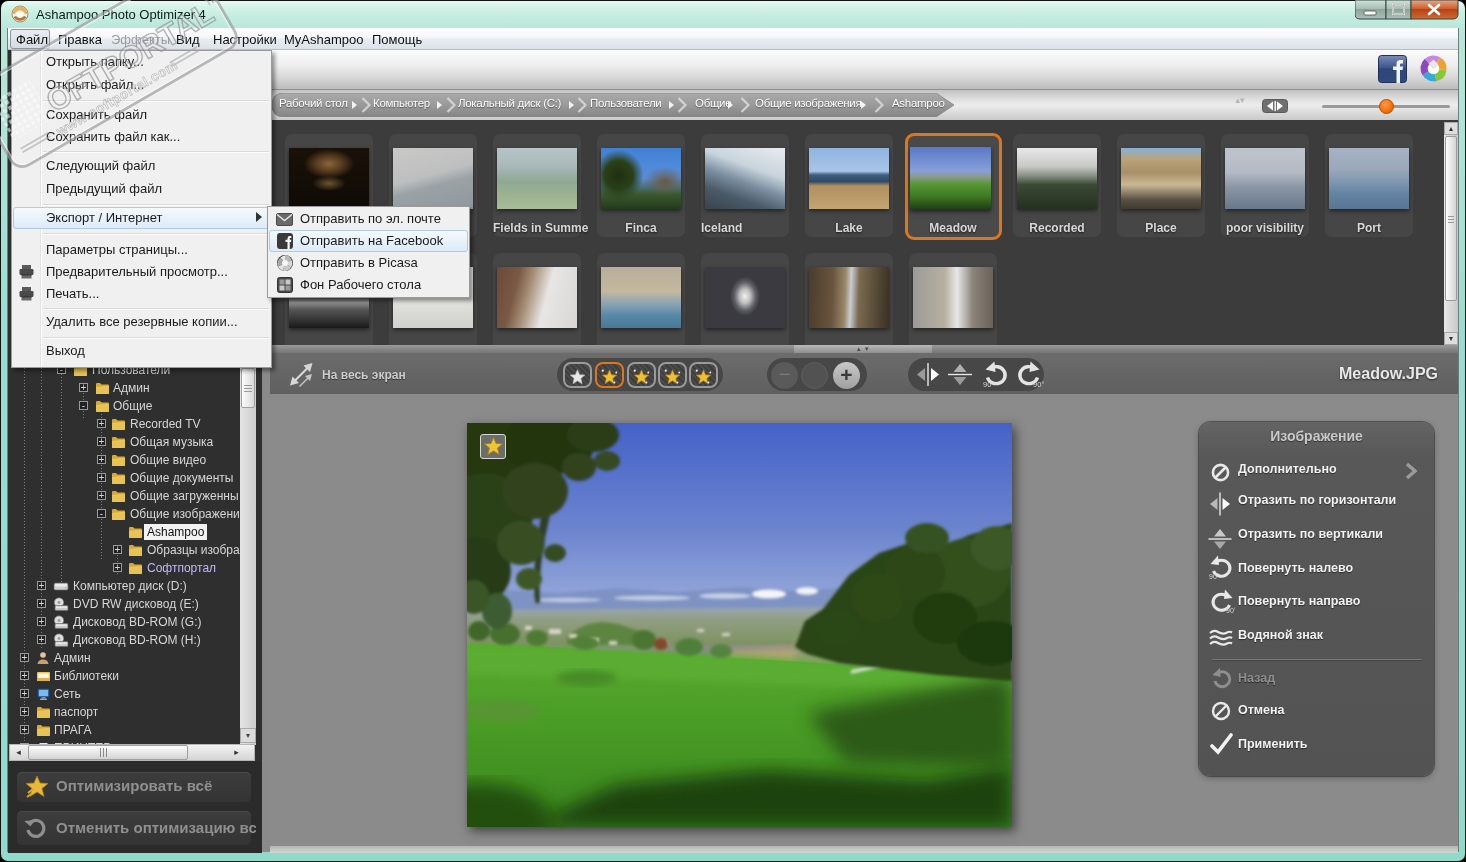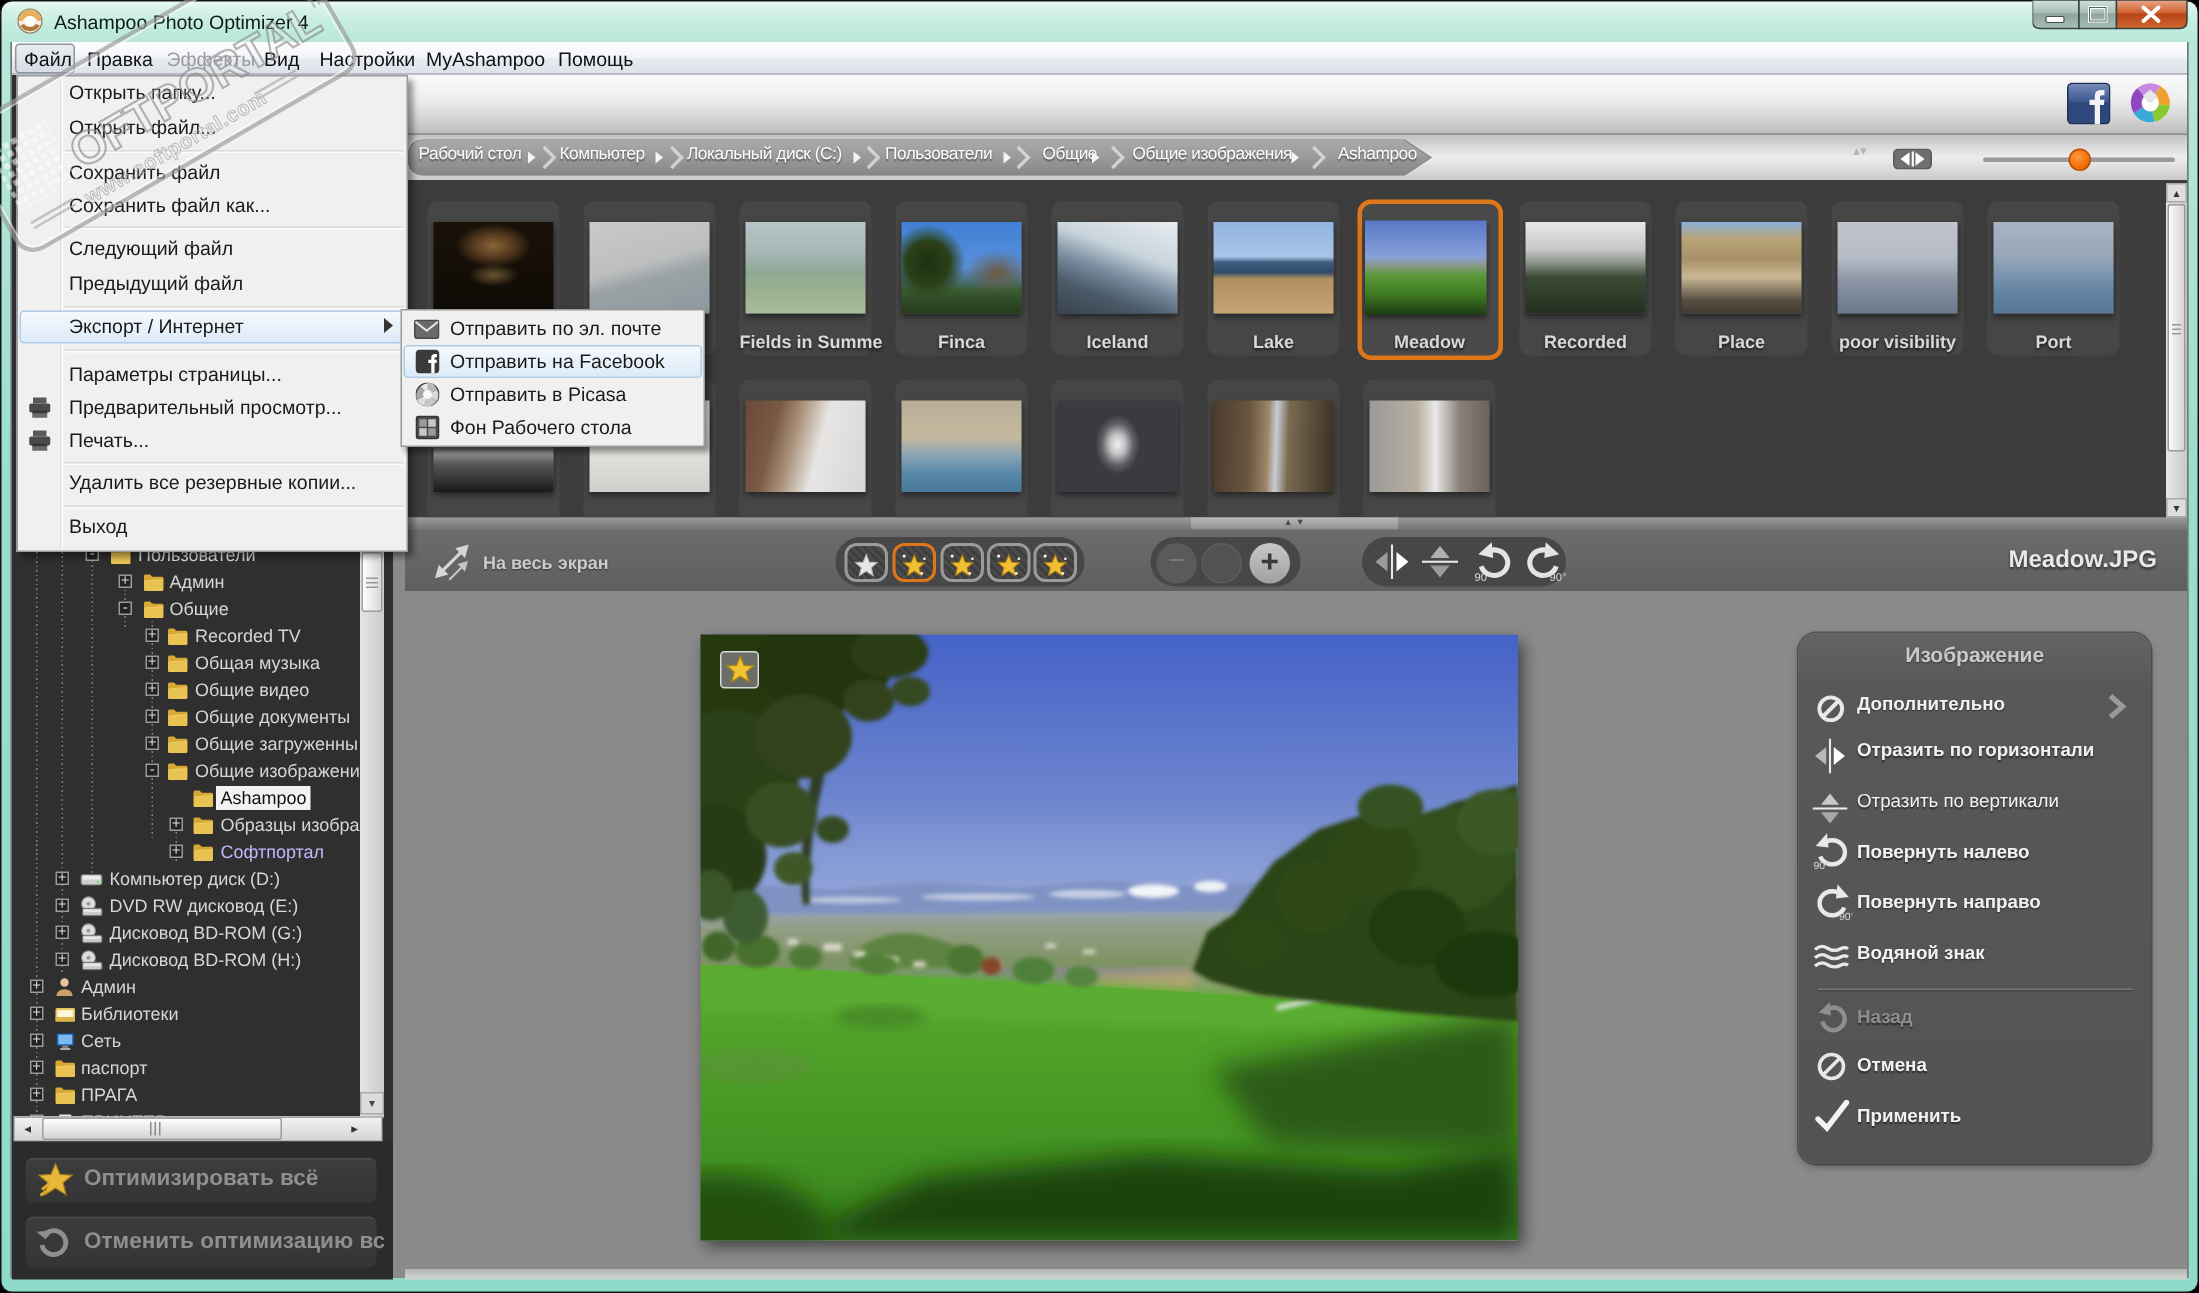--- a/index.html
+++ b/index.html
@@ -314,21 +314,21 @@
 <div class="abs" style="left:389px;top:134px;width:88px;height:103px;background:#464646;border-radius:7px"></div>
 <div class="abs" style="left:393px;top:148px;width:80px;height:61px;background:linear-gradient(165deg,#c9c9c7 0,#bdbebe 45%,#9aa2a6 60%,#8e979c 100%);box-shadow:0 2px 4px rgba(0,0,0,.5)"></div>
 <div class="abs" style="left:493px;top:134px;width:88px;height:103px;background:#464646;border-radius:7px"></div>
 <div class="abs" style="left:497px;top:148px;width:80px;height:61px;background:linear-gradient(180deg,#b8c4c8 0,#a8b8b8 30%,#8fa895 55%,#9db48f 80%,#a8bc9a 100%);box-shadow:0 2px 4px rgba(0,0,0,.5)"></div>
 <div class="abs" style="left:493px;top:221px;width:88px;text-align:center;color:#d8d8d8;font-size:12px;font-weight:bold;text-shadow:0 1px 2px #1a1a1a;white-space:nowrap">Fields in Summe</div>
 <div class="abs" style="left:597px;top:134px;width:88px;height:103px;background:#464646;border-radius:7px"></div>
 <div class="abs" style="left:601px;top:148px;width:80px;height:61px;background:radial-gradient(ellipse 45% 60% at 22% 45%,#1e3012 0,#2a4018 40%,rgba(42,64,24,0) 70%),radial-gradient(ellipse 40% 35% at 80% 55%,#6a5a40 0,rgba(106,90,64,0) 70%),linear-gradient(180deg,#4080d4 0,#5a90dd 50%,#3a5a30 75%,#243a1c 100%);box-shadow:0 2px 4px rgba(0,0,0,.5)"></div>
 <div class="abs" style="left:597px;top:221px;width:88px;text-align:center;color:#d8d8d8;font-size:12px;font-weight:bold;text-shadow:0 1px 2px #1a1a1a;white-space:nowrap">Finca</div>
 <div class="abs" style="left:701px;top:134px;width:88px;height:103px;background:#464646;border-radius:7px"></div>
 <div class="abs" style="left:705px;top:148px;width:80px;height:61px;background:linear-gradient(200deg,#e8ecf0 0,#c8d4dc 35%,#7a8ea0 55%,#4a5a68 75%,#38444e 100%);box-shadow:0 2px 4px rgba(0,0,0,.5)"></div>
-<div class="abs" style="left:701px;top:221px;width:88px;text-align:center;color:#d8d8d8;font-size:12px;font-weight:bold;text-shadow:0 1px 2px #1a1a1a;white-space:nowrap">Iceland</div>
+<div class="abs" style="left:701px;top:221px;width:88px;color:#d8d8d8;font-size:12px;font-weight:bold;text-shadow:0 1px 2px #1a1a1a;white-space:nowrap">Iceland</div>
 <div class="abs" style="left:805px;top:134px;width:88px;height:103px;background:#464646;border-radius:7px"></div>
 <div class="abs" style="left:809px;top:148px;width:80px;height:61px;background:linear-gradient(180deg,#90b4e0 0,#a8c4e8 38%,#3f5f80 44%,#2e4a66 55%,#b09060 62%,#c4a472 100%);box-shadow:0 2px 4px rgba(0,0,0,.5)"></div>
 <div class="abs" style="left:805px;top:221px;width:88px;text-align:center;color:#d8d8d8;font-size:12px;font-weight:bold;text-shadow:0 1px 2px #1a1a1a;white-space:nowrap">Lake</div>
 <div class="abs" style="left:905px;top:133px;width:97px;height:107px;background:#4a4a4a;border:3px solid #e0761a;border-radius:9px"></div>
 <div class="abs" style="left:910px;top:147px;width:81px;height:63px;background:linear-gradient(180deg,#5878c8 0,#88a0d8 38%,#8a9a88 48%,#5a9838 58%,#3f7a24 78%,#1e3a12 100%);box-shadow:0 2px 4px rgba(0,0,0,.5)"></div>
 <div class="abs" style="left:909px;top:221px;width:88px;text-align:center;color:#d8d8d8;font-size:12px;font-weight:bold;text-shadow:0 1px 2px #1a1a1a;white-space:nowrap">Meadow</div>
 <div class="abs" style="left:1013px;top:134px;width:88px;height:103px;background:#464646;border-radius:7px"></div>
 <div class="abs" style="left:1017px;top:148px;width:80px;height:61px;background:linear-gradient(180deg,#e8e8e8 0,#c8c8c8 30%,#8a9288 45%,#3a4a34 60%,#243020 100%);box-shadow:0 2px 4px rgba(0,0,0,.5)"></div>
 <div class="abs" style="left:1013px;top:221px;width:88px;text-align:center;color:#d8d8d8;font-size:12px;font-weight:bold;text-shadow:0 1px 2px #1a1a1a;white-space:nowrap">Recorded</div>
 <div class="abs" style="left:1117px;top:134px;width:88px;height:103px;background:#464646;border-radius:7px"></div>
@@ -530,21 +530,21 @@
 </g>
 </svg>
 <div class="abs" style="left:480px;top:434px;width:26px;height:25px;background:rgba(120,120,120,.85);border:1px solid #d8d8d8;border-radius:3px"></div>
 <svg class="abs" style="left:483px;top:436px" width="21" height="21" viewBox="0 0 21 21">
 <path d="M10.5 1.5 L13 7.5 L19.5 7.9 L14.5 12 L16.2 18.5 L10.5 14.9 L4.8 18.5 L6.5 12 L1.5 7.9 L8 7.5 Z" fill="#f0c433" stroke="#a8841a" stroke-width="0.9"></path>
 </svg>
 <div class="abs" style="left:1199px;top:422px;width:235px;height:354px;border-radius:12px;background:linear-gradient(180deg,#646464 0,#585858 10%,#535353 100%);box-shadow:0 0 0 1px rgba(35,35,35,.5),0 2px 6px rgba(0,0,0,.3)"></div>
 <div class="abs" style="left:1199px;top:428px;width:235px;text-align:center;font-size:14px;font-weight:bold;color:#cacaca;text-shadow:0 1px 1px #333">Изображение</div>
 <div class="abs" style="left:1238px;top:462px;font-size:12.5px;font-weight:bold;color:#f2f2f2;text-shadow:0 1px 1px rgba(0,0,0,.5);white-space:nowrap">Дополнительно</div>
 <div class="abs" style="left:1238px;top:493px;font-size:12.5px;font-weight:bold;color:#f2f2f2;text-shadow:0 1px 1px rgba(0,0,0,.5);white-space:nowrap">Отразить по горизонтали</div>
-<div class="abs" style="left:1238px;top:527px;font-size:12.5px;font-weight:normal;color:#f2f2f2;text-shadow:0 1px 1px rgba(0,0,0,.5);white-space:nowrap">Отразить по вертикали</div>
+<div class="abs" style="left:1238px;top:527px;font-size:12.5px;font-weight:bold;color:#f2f2f2;text-shadow:0 1px 1px rgba(0,0,0,.5);white-space:nowrap">Отразить по вертикали</div>
 <div class="abs" style="left:1238px;top:561px;font-size:12.5px;font-weight:bold;color:#f2f2f2;text-shadow:0 1px 1px rgba(0,0,0,.5);white-space:nowrap">Повернуть налево</div>
 <div class="abs" style="left:1238px;top:594px;font-size:12.5px;font-weight:bold;color:#f2f2f2;text-shadow:0 1px 1px rgba(0,0,0,.5);white-space:nowrap">Повернуть направо</div>
 <div class="abs" style="left:1238px;top:628px;font-size:12.5px;font-weight:bold;color:#f2f2f2;text-shadow:0 1px 1px rgba(0,0,0,.5);white-space:nowrap">Водяной знак</div>
 <div class="abs" style="left:1238px;top:671px;font-size:12.5px;font-weight:bold;color:#8e8e8e;text-shadow:0 1px 1px rgba(0,0,0,.5);white-space:nowrap">Назад</div>
 <div class="abs" style="left:1238px;top:703px;font-size:12.5px;font-weight:bold;color:#f2f2f2;text-shadow:0 1px 1px rgba(0,0,0,.5);white-space:nowrap">Отмена</div>
 <div class="abs" style="left:1238px;top:737px;font-size:12.5px;font-weight:bold;color:#f2f2f2;text-shadow:0 1px 1px rgba(0,0,0,.5);white-space:nowrap">Применить</div>
 <div class="abs" style="left:1212px;top:659px;width:210px;height:1px;background:#787878;box-shadow:0 1px 0 #464646"></div>
 <svg class="abs" style="left:1404px;top:462px" width="14" height="18" viewBox="0 0 14 18">
     <path d="M3 2 L11 9 L3 16" fill="none" stroke="#9a9a9a" stroke-width="3.5"></path>
   </svg>

